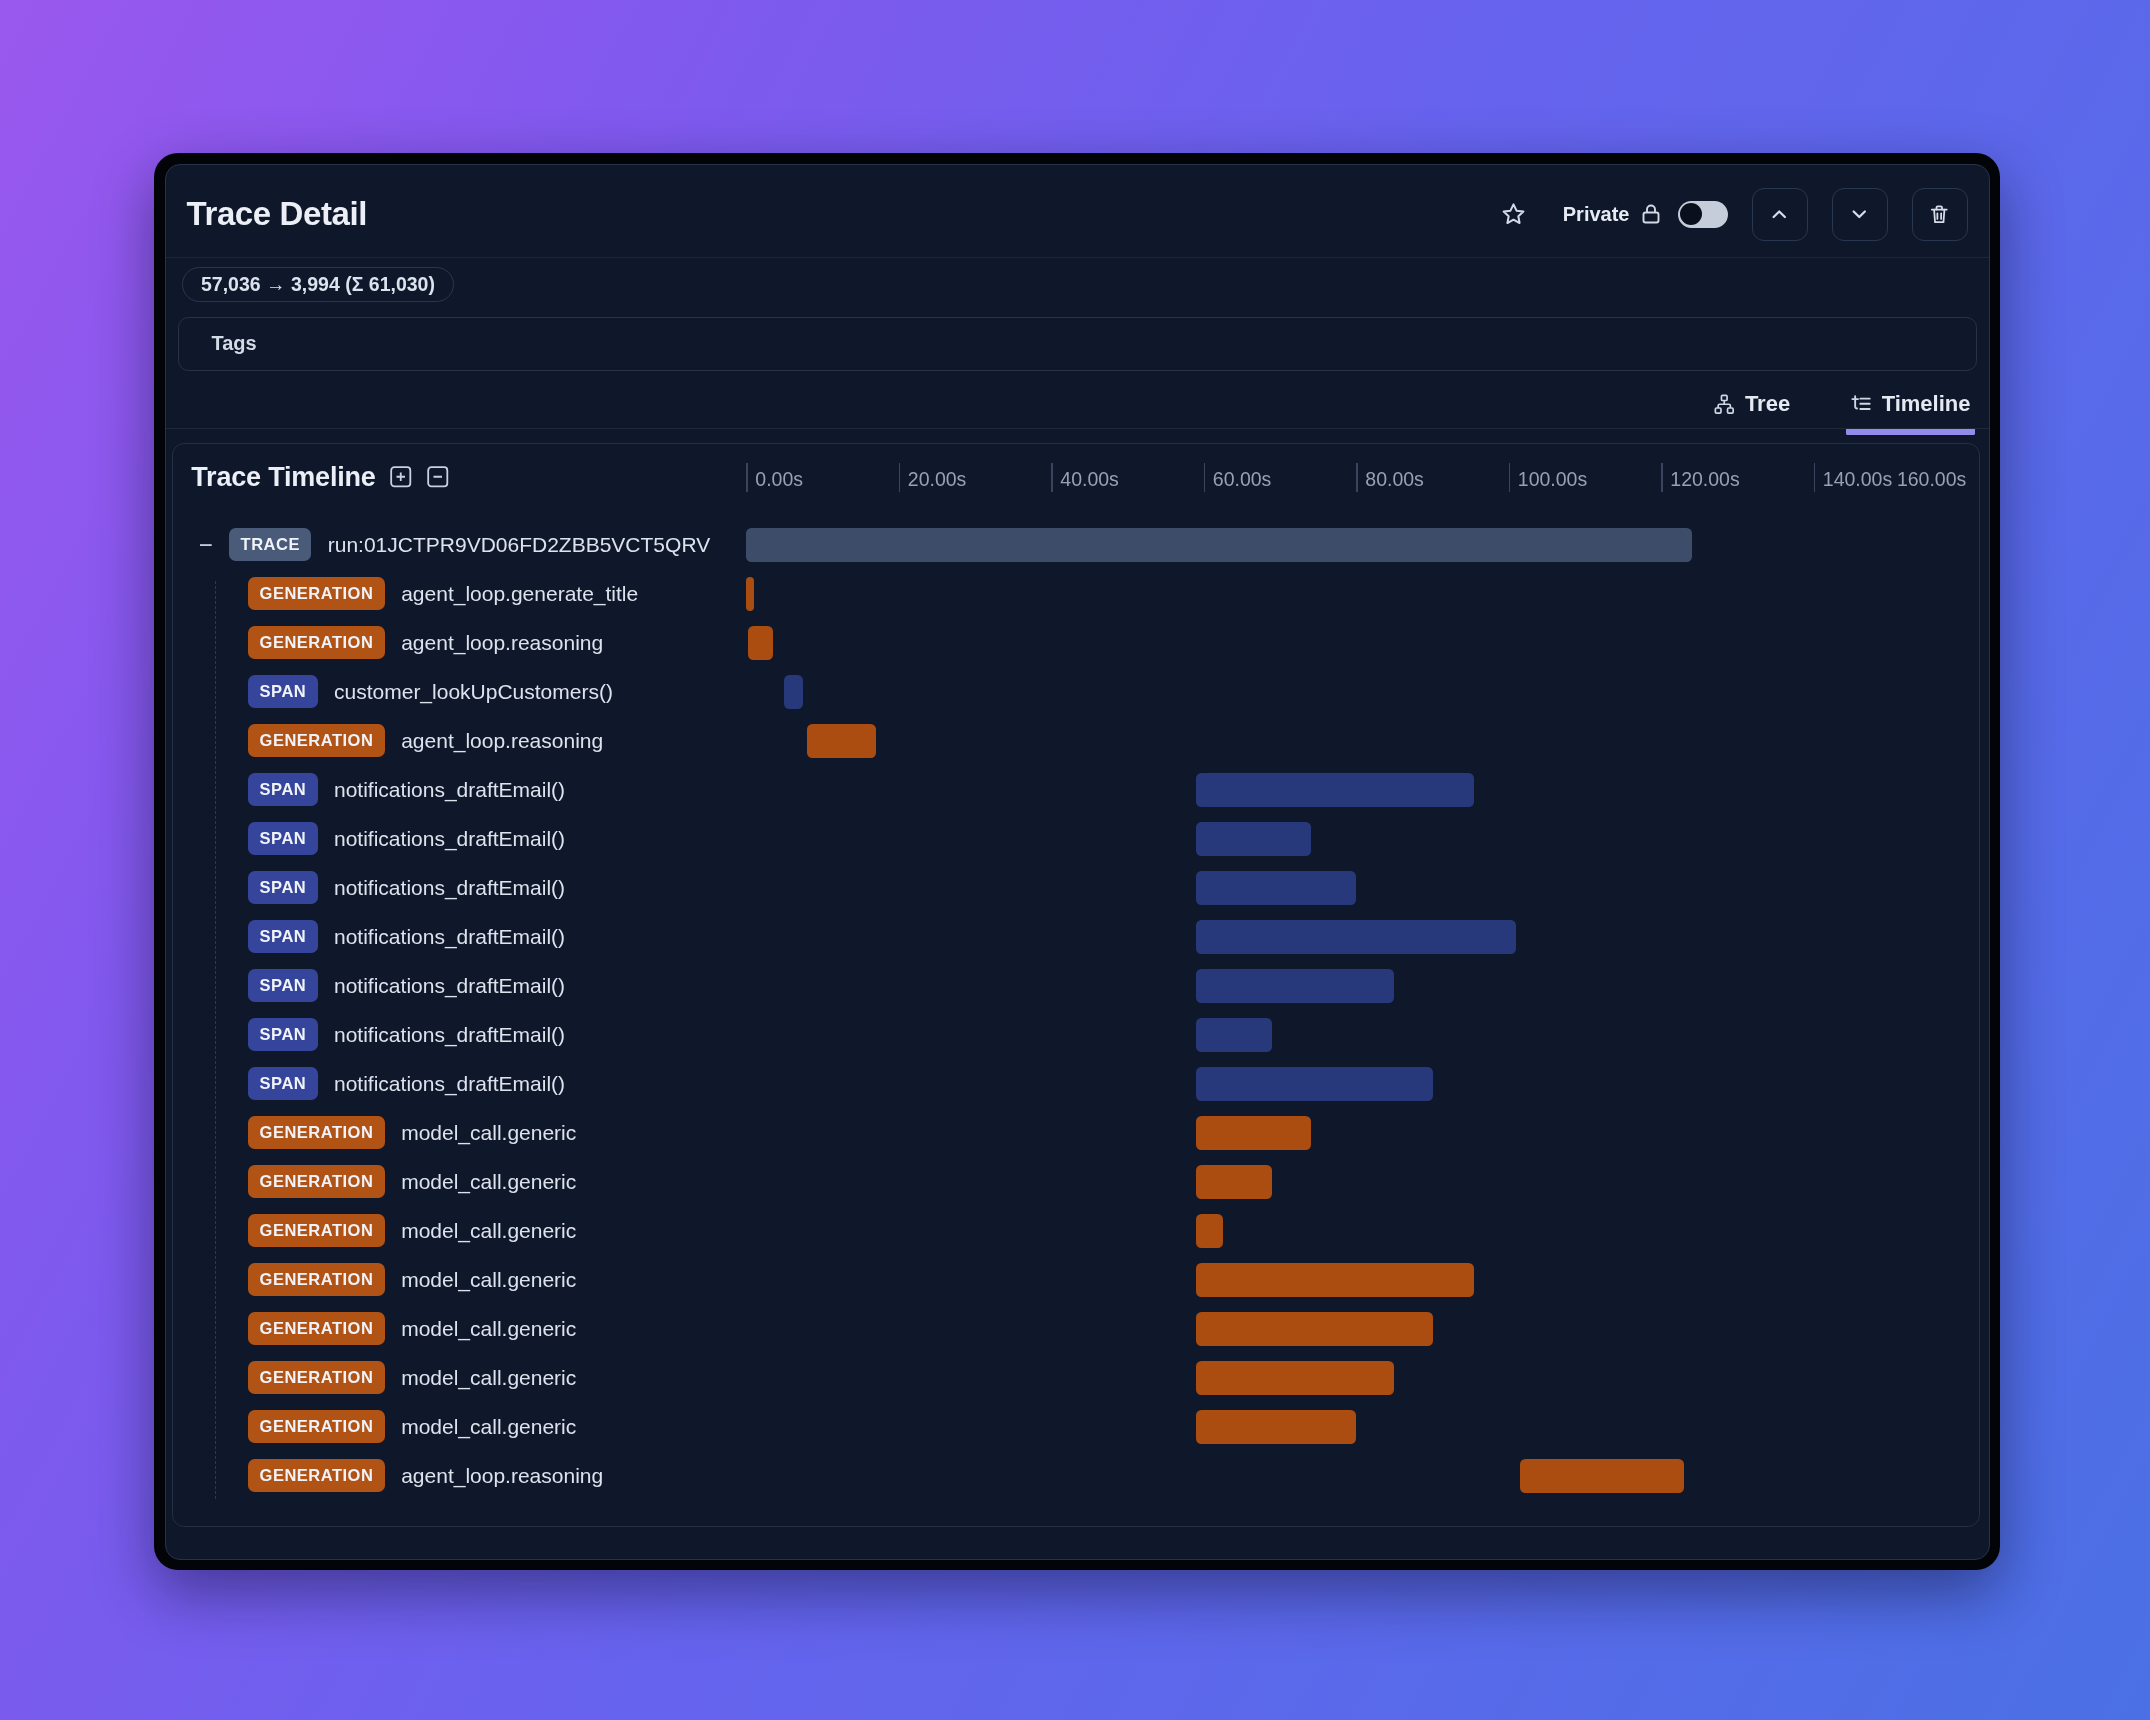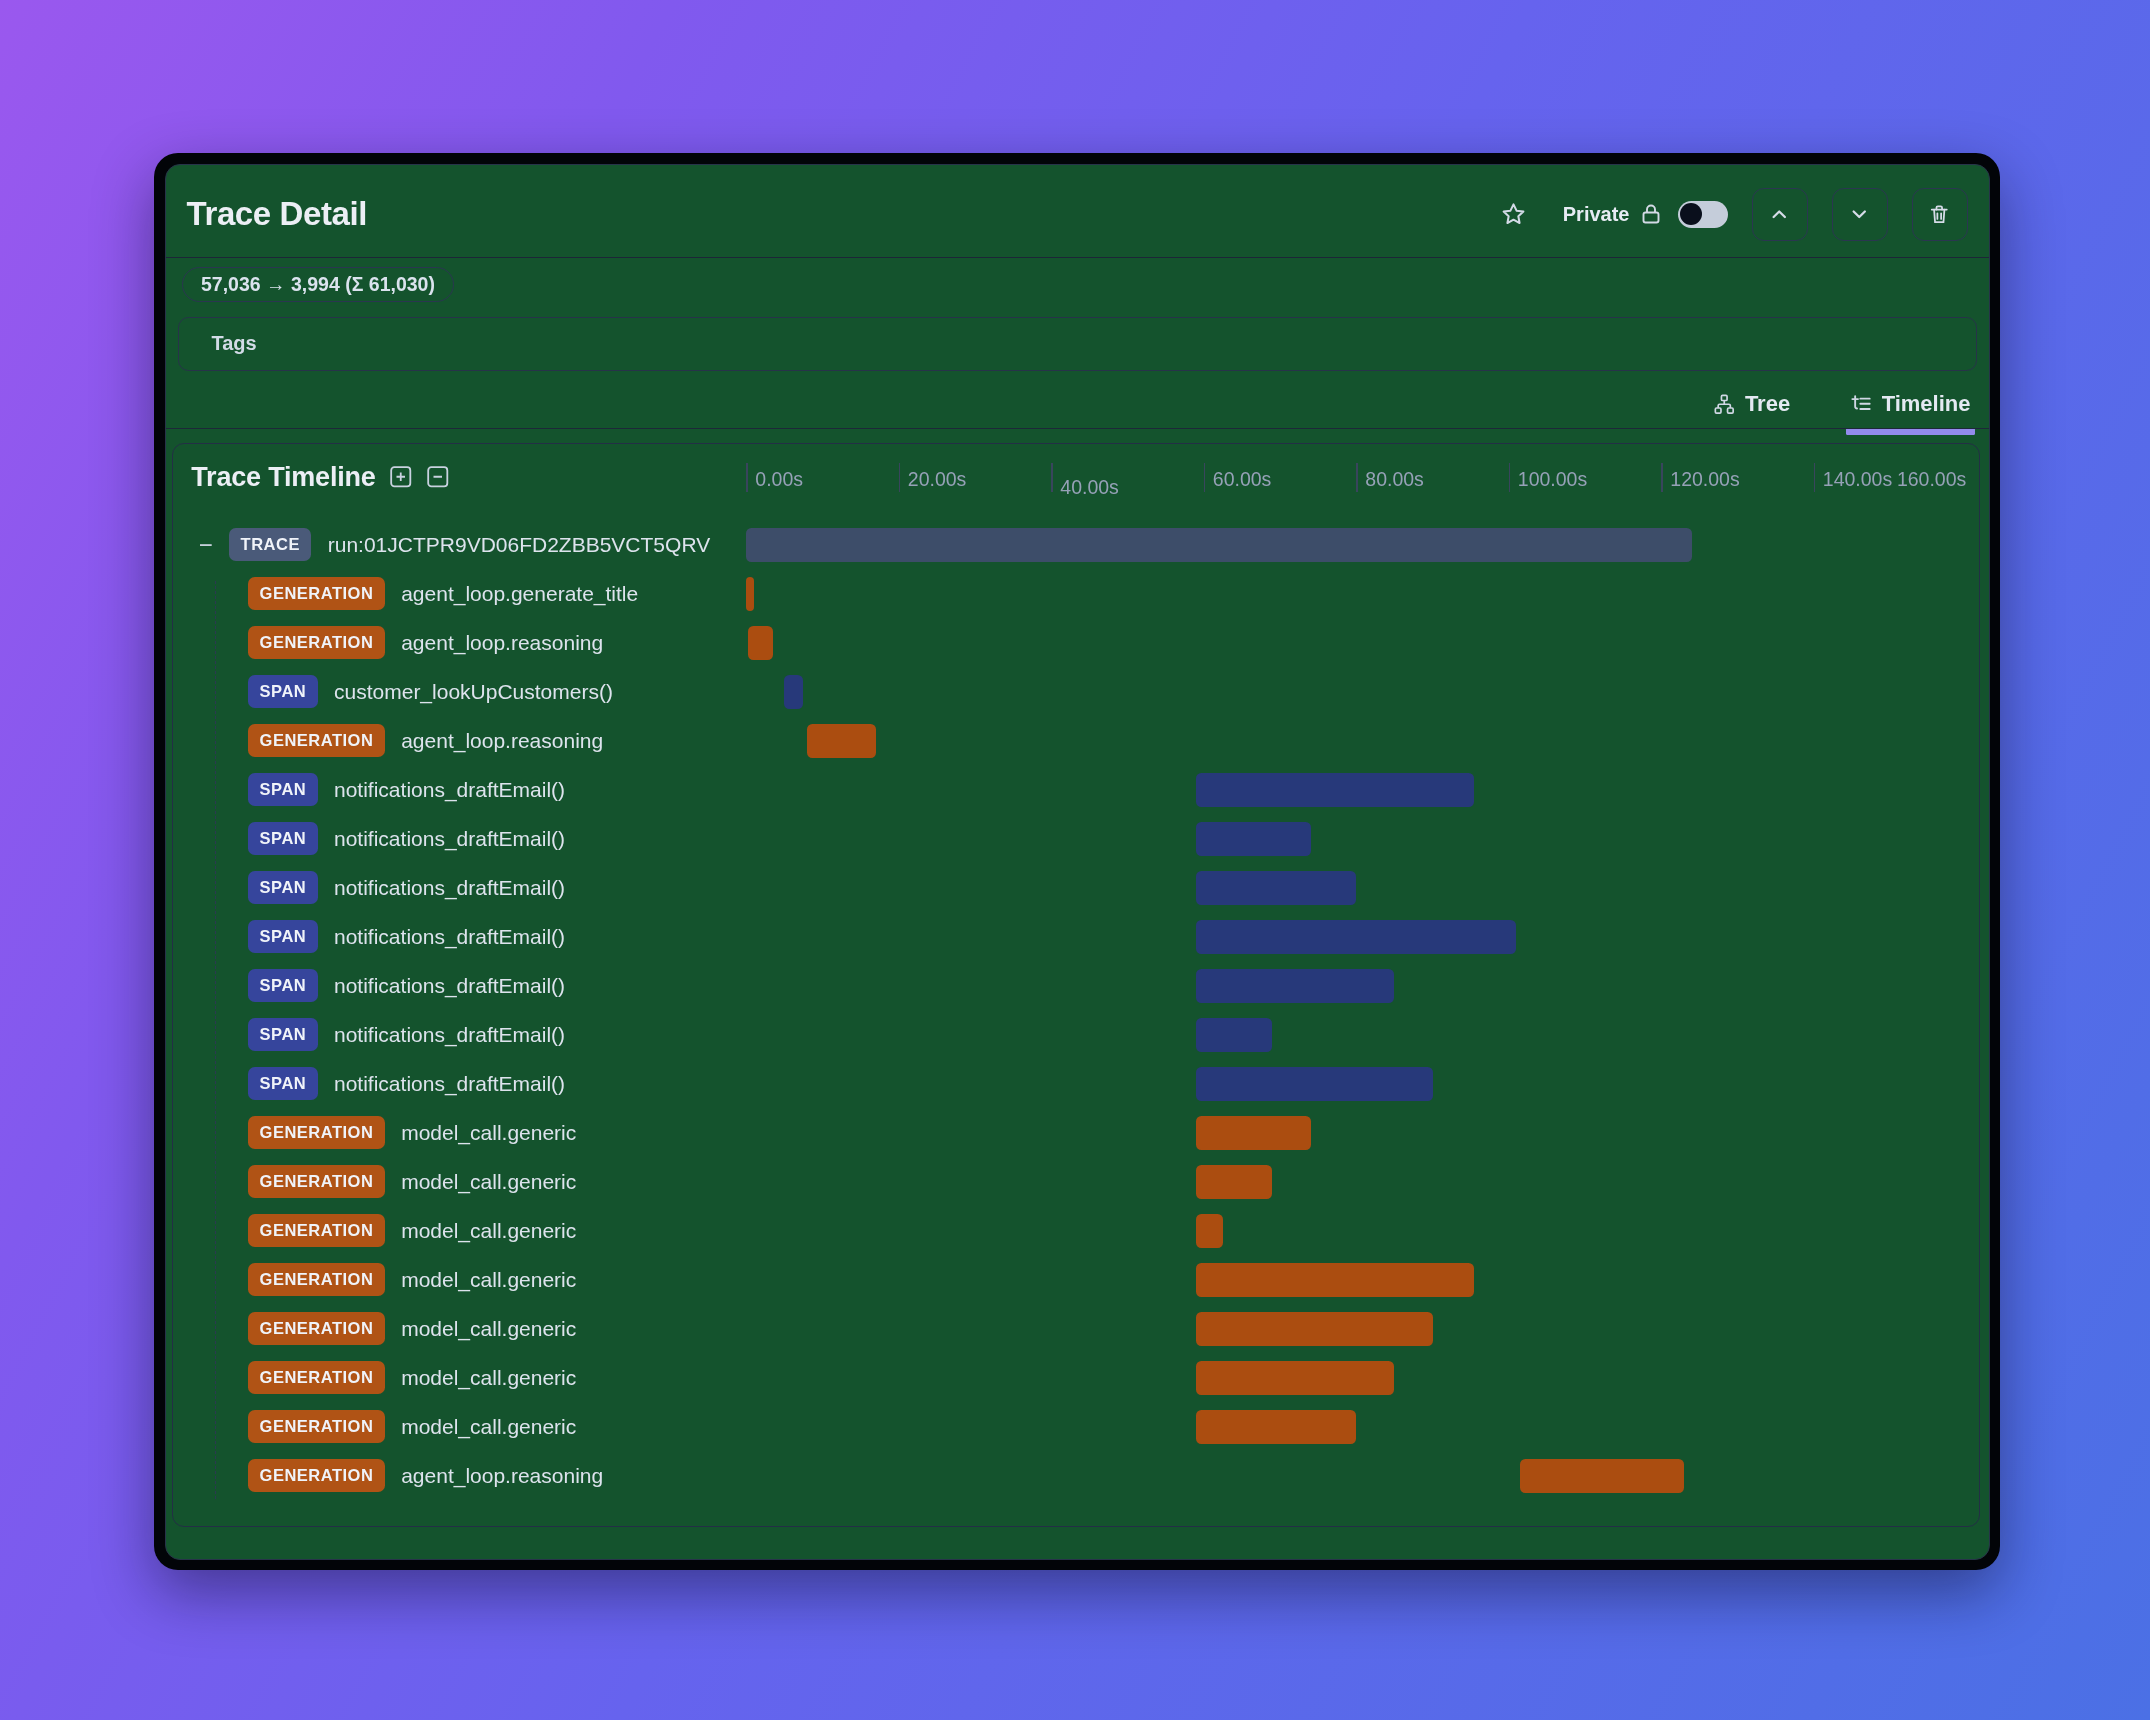--- a/index.html
+++ b/index.html
@@ -12,21 +12,21 @@
     position:relative; width:2151px; height:1721px;
     background:linear-gradient(118deg,#9a58ee 0%,#8159ee 22%,#6663ee 50%,#4b70e5 100%);
   }
   .card {
     position:absolute; left:154px; top:153px; width:1846px; height:1417px;
     background:#020408; border-radius:24px; padding:10.5px;
     box-shadow:0 22.5px 60px rgba(10,10,40,.45);
   }
   .panel {
     position:relative; width:100%; height:100%;
-    background:#14532d; border:1.5px solid #273349; border-radius:15px;
+    background:#0f172a; border:1.5px solid #273349; border-radius:15px;
   }
   
   .panel-header { position:absolute; left:21px; right:21px; top:18px; height:63px;
     display:flex; align-items:center; justify-content:space-between; }
   .page-title { color:#eceff5; font-size:33px; font-weight:700; letter-spacing:-0.4px; }
   .hdr-controls { display:flex; align-items:center; gap:19.5px; }
   .icon-btn-plain { display:flex; align-items:center; justify-content:center; cursor:pointer; }
   .private-wrap { display:flex; align-items:center; gap:9px; margin-left:16px; }
   .private-label { color:#e7ecf4; font-size:20px; font-weight:700; }
   .toggle { position:relative; width:50px; height:27px; background:#c5cdda; border-radius:13.5px; margin-left:6px; cursor:pointer; }
@@ -176,21 +176,21 @@
             </svg>
           </span>
         </div>
 
         <div class="axis" id="axis">
             <div class="tick" style="left: 0%;"></div>
             <div class="tick-label" style="left: calc(0% + 9px);">0.00s</div>
             <div class="tick" style="left: 12.5%;"></div>
             <div class="tick-label" style="left: calc(12.5% + 9px);">20.00s</div>
             <div class="tick" style="left: 25%;"></div>
-            <div class="tick-label" style="left: calc(25% + 9px); margin-top: 8px;">40.00s</div>
+            <div class="tick-label" style="left: calc(25% + 9px);">40.00s</div>
             <div class="tick" style="left: 37.5%;"></div>
             <div class="tick-label" style="left: calc(37.5% + 9px);">60.00s</div>
             <div class="tick" style="left: 50%;"></div>
             <div class="tick-label" style="left: calc(50% + 9px);">80.00s</div>
             <div class="tick" style="left: 62.5%;"></div>
             <div class="tick-label" style="left: calc(62.5% + 9px);">100.00s</div>
             <div class="tick" style="left: 75%;"></div>
             <div class="tick-label" style="left: calc(75% + 9px);">120.00s</div>
             <div class="tick" style="left: 87.5%;"></div>
             <div class="tick-label" style="left: calc(87.5% + 9px);">140.00s</div>

